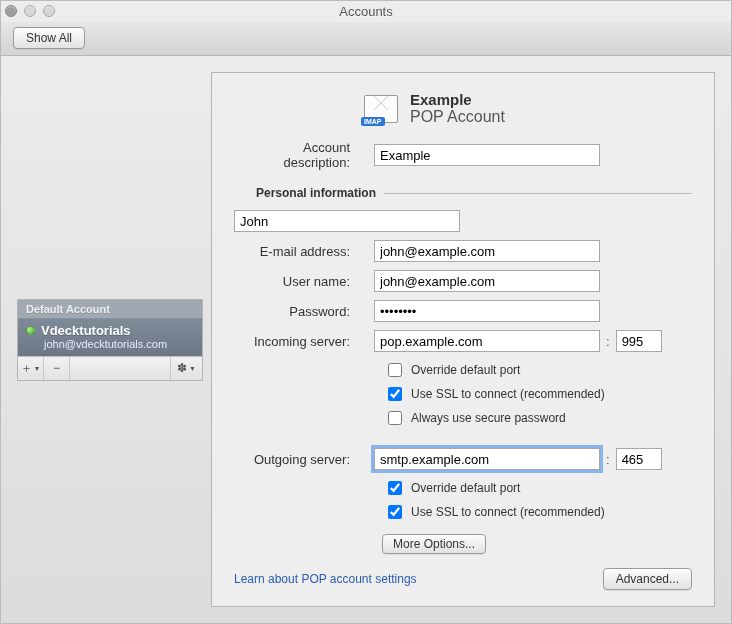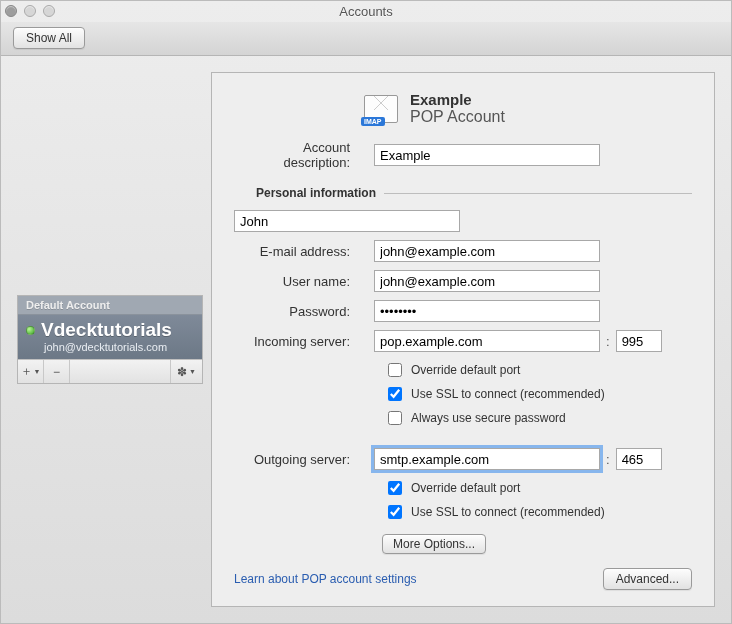--- a/index.html
+++ b/index.html
@@ -89,21 +89,21 @@
     border-bottom: 1px solid #8a929c;
     text-shadow: 0 1px 0 rgba(0,0,0,0.15);
   }
   .sidebar-item {
     background: linear-gradient(#7f8a99, #6c7886);
     color: #fff;
     padding: 4px 8px 6px 8px;
   }
   .sidebar-item .acct-name {
     font-weight: bold;
-    font-size: 19px;
+    font-size: 13px;
     display: flex;
     align-items: center;
     gap: 6px;
     text-shadow: 0 1px 0 rgba(0,0,0,0.25);
   }
   .status-dot {
     width: 9px; height: 9px; border-radius: 50%;
     background: radial-gradient(circle at 30% 30%, #b6f793, #3fa52a);
     border: 1px solid rgba(0,0,0,0.2);
   }

